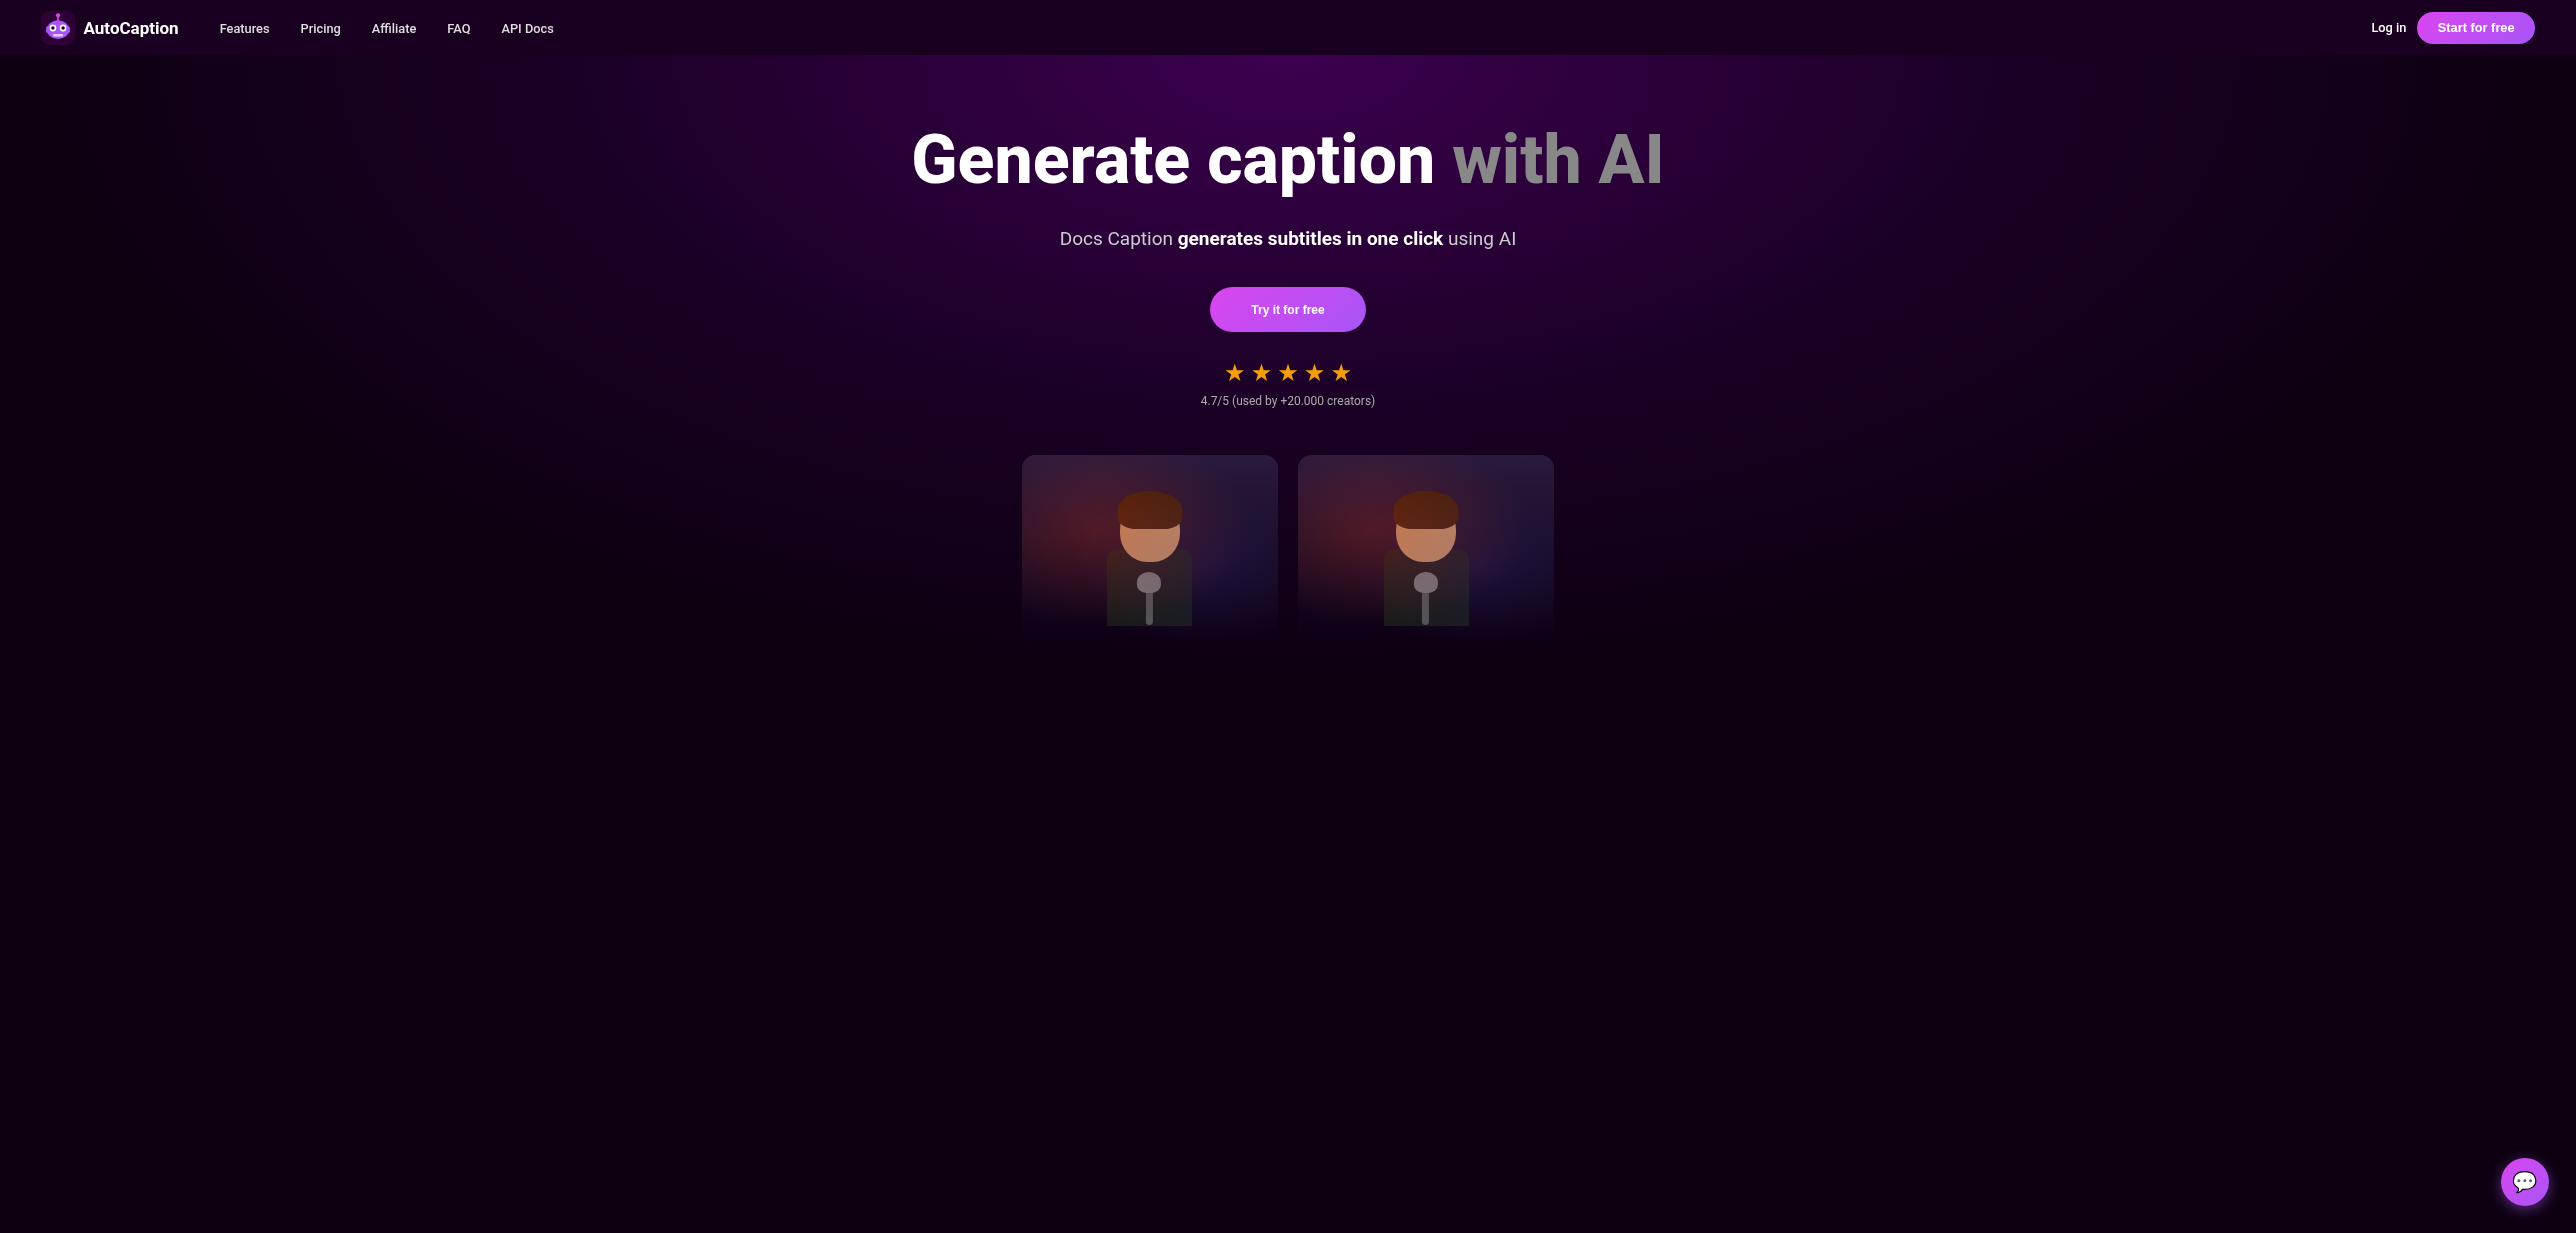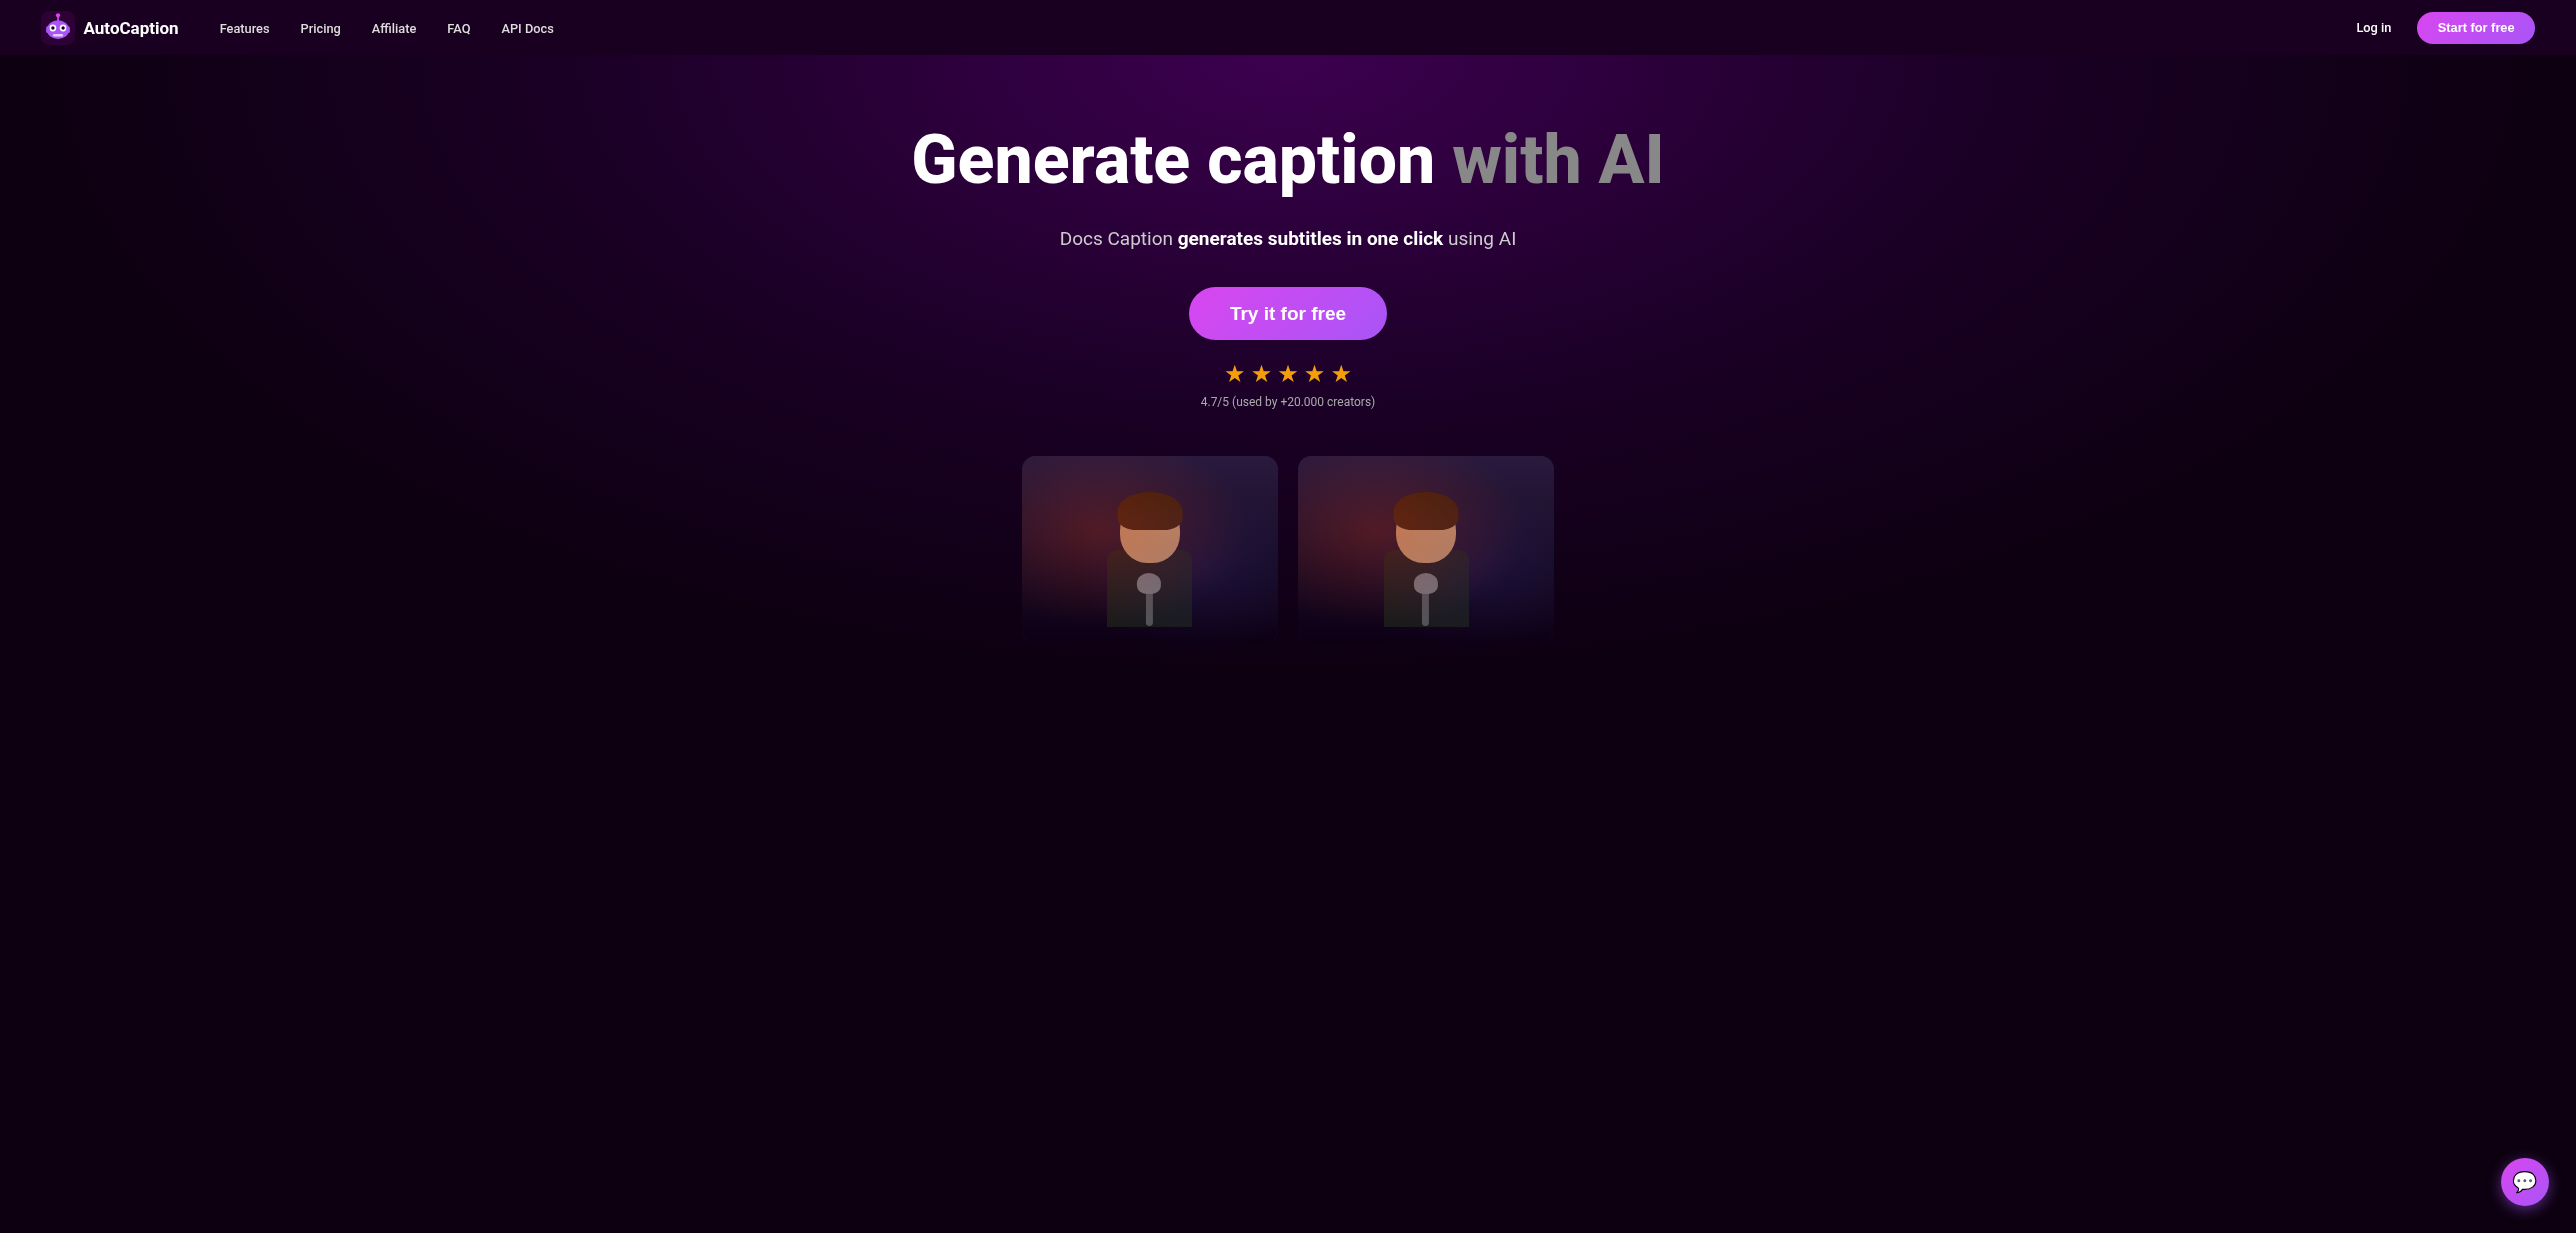--- a/index.html
+++ b/index.html
@@ -60,21 +60,21 @@
       text-decoration: none;
       color: #dddddd;
       font-size: 12.8px;
       font-weight: 500;
       transition: color 0.2s;
     }
 
     .nav-right {
       display: flex;
       align-items: center;
-      gap: 26px;
+      gap: 11px;
     }
 
     .login-link {
       text-decoration: none;
       color: #ffffff;
       font-size: 12.8px;
       font-weight: 500;
     }
 
     .start-btn {
@@ -127,24 +127,24 @@
       font-weight: 700;
       color: #ffffff;
     }
 
     .try-free-btn {
       background: linear-gradient(135deg, #d946ef, #a855f7);
       color: #ffffff;
       border: none;
       border-radius: 27px;
       padding: 15.3px 41px;
-      font-size: 19px;
+      font-size: 12px;
       font-weight: 600;
       cursor: pointer;
-      margin-bottom: 20px;
+      margin-bottom: 27px;
     }
 
     .rating {
       display: flex;
       flex-direction: column;
       align-items: center;
       gap: 6.8px;
       margin-bottom: 41px;
     }
 

